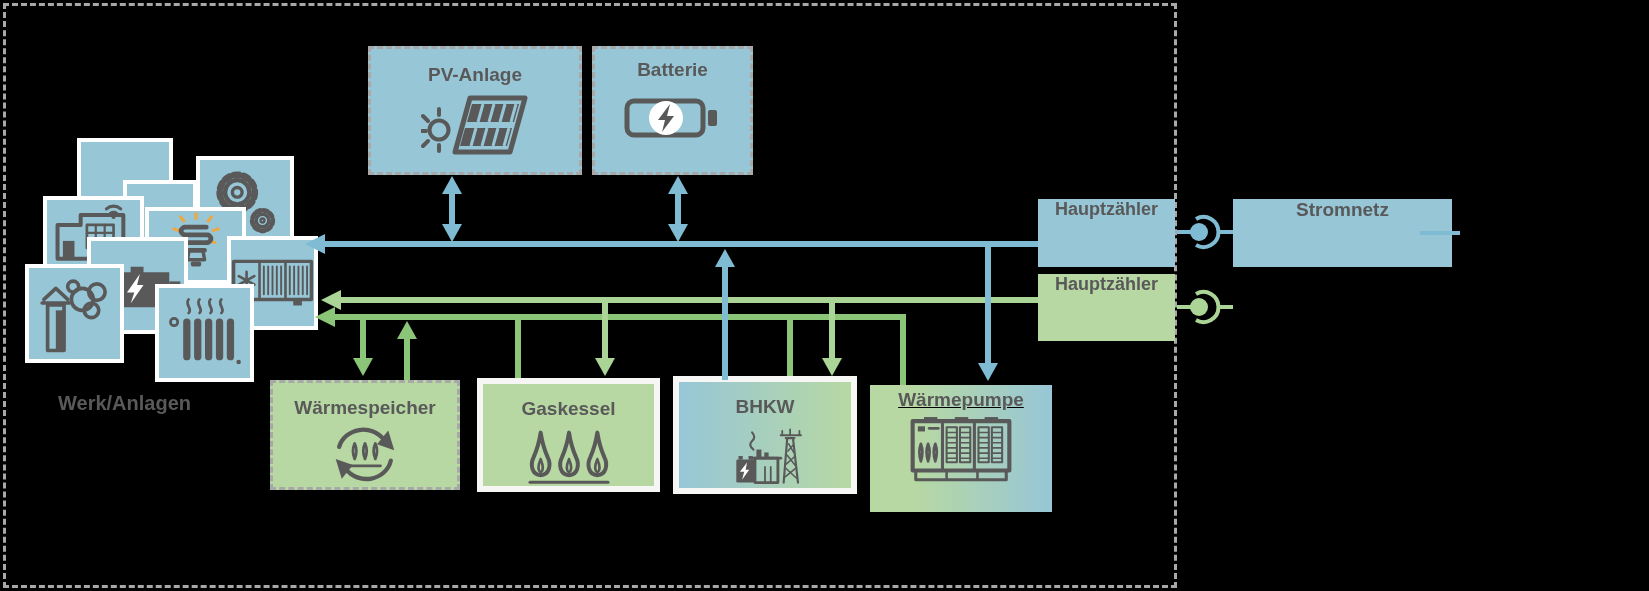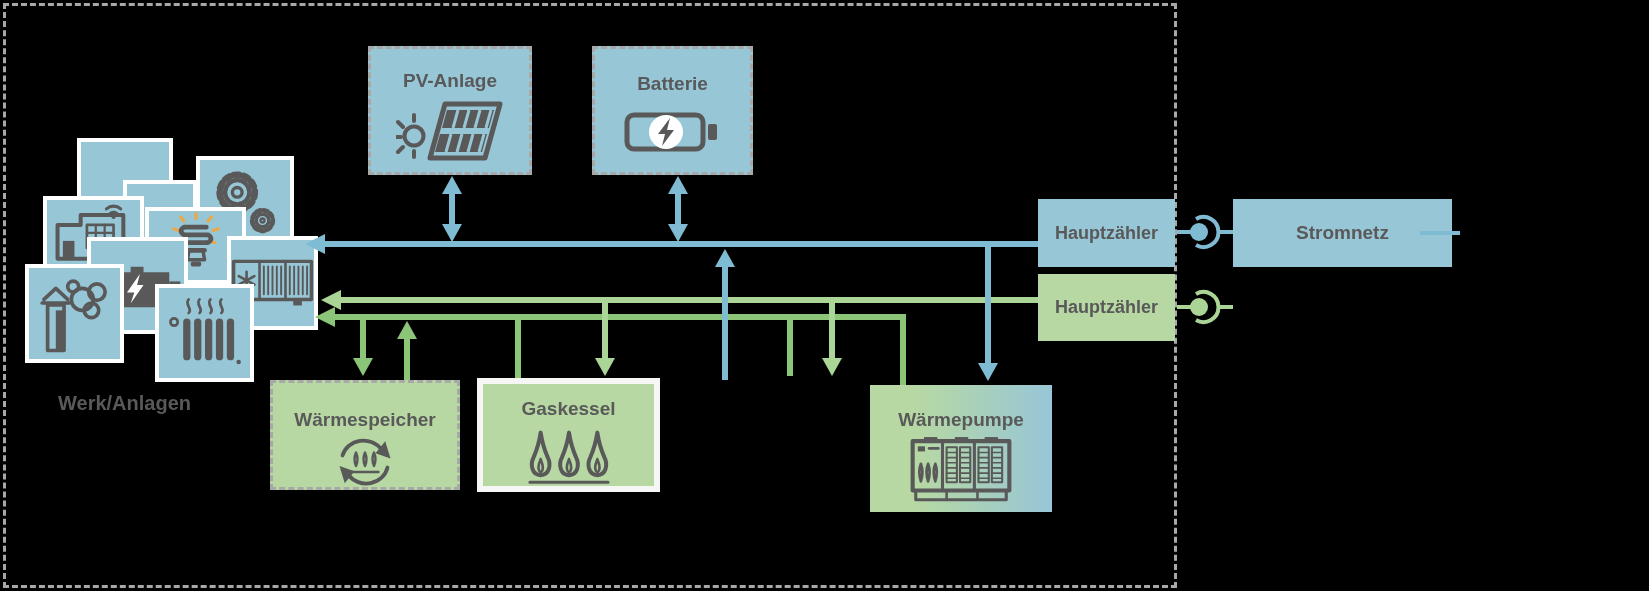--- a/index.html
+++ b/index.html
@@ -13,21 +13,21 @@
   .region{position:absolute;border:3px dashed var(--dashed_border);}
   .box{position:absolute;box-sizing:border-box;display:flex;flex-direction:column;align-items:center;}
   .blue{background:var(--box_blue);}
   .green{background:var(--box_green);}
   .grad-bg{background:linear-gradient(90deg,var(--box_blue),var(--box_green));}
   .grad-gb{background:linear-gradient(90deg,var(--box_green) 25%,var(--box_blue));}
   .dashedb{border:3px dashed var(--dashed_border);}
   .whiteb{border:6px solid #f6f6f4;}
   .lbl{color:var(--text);font-weight:bold;font-size:19px;text-align:center;white-space:nowrap;}
   .lbl-sm{color:var(--text);font-weight:bold;font-size:18px;text-align:center;white-space:nowrap;}
-  .center-v{justify-content:center;}
+  .center-v{}
   .clusterbox{background:var(--box_blue);border:4px solid #fff;position:absolute;box-sizing:border-box;
               display:flex;align-items:center;justify-content:center;}
   #wires{position:absolute;left:0;top:0;pointer-events:none;}
   .ln-e{stroke:var(--electricity_line);stroke-width:6;fill:none;}
   .ln-g{stroke:var(--gas_line);stroke-width:6;fill:none;}
   .ln-h{stroke:var(--heat_line);stroke-width:6;fill:none;}
   .ar-e{fill:var(--electricity_line);stroke:none;}
   .ar-g{fill:var(--gas_line);stroke:none;}
   .ar-h{fill:var(--heat_line);stroke:none;}
   .thin-e{stroke:var(--electricity_line);stroke-width:4;fill:none;}
@@ -121,44 +121,44 @@
       <rect class="icf" x="32" y="28" width="8" height="46" rx="4"></rect>
       <rect class="icf" x="44" y="28" width="8" height="46" rx="4"></rect>
       <rect class="icf" x="56" y="28" width="8" height="46" rx="4"></rect>
       <rect class="icf" x="68" y="28" width="8" height="46" rx="4"></rect>
       <circle class="icf" cx="81" cy="76" r="2.5"></circle>
     </svg>
   </div>
 
   <div class="site-label" style="left:58px;top:392px;width:160px;">Werk/Anlagen</div>
 
-  <div class="box blue dashedb" style="left:368px;top:46px;width:164px;height:129px;padding-top:21px;">
+  <div class="box blue dashedb" style="left:368px;top:46px;width:214px;height:129px;padding-top:15px;">
     <div class="lbl">PV-Anlage</div>
     <svg width="108" height="66" viewBox="0 0 108 66" style="margin-top:4px;">
       <circle class="ic" stroke-width="4" cx="18" cy="40" r="9.5"></circle>
       <path class="ic" stroke-width="4" d="M18,25 V19 M7,31 L2,26 M5,41 H0 M7,51 L2,56 M18,55 V61"></path>
       <polygon class="ic" stroke-width="5" points="34,62 49,8 104,8 89,62"></polygon>
       <path class="icf" d="M51,14 H98 L93,32 H46 Z"></path>
       <path class="icf" d="M44,38 H91 L86,56 H39 Z"></path>
       <path class="pvdiv" d="M62,14 L57,32 M73,14 L68,32 M84,14 L79,32 M95,14 L90,32"></path>
       <path class="pvdiv" d="M55,38 L50,56 M66,38 L61,56 M77,38 L72,56 M88,38 L83,56"></path>
     </svg>
   </div>
 
-  <div class="box blue dashedb" style="left:592px;top:46px;width:161px;height:129px;padding-top:24px;">
+  <div class="box blue dashedb" style="left:592px;top:46px;width:161px;height:129px;padding-top:10px;">
     <div class="lbl">Batterie</div>
     <svg width="100" height="58" viewBox="0 0 100 58" style="margin-top:8px;">
       <rect class="ic" stroke-width="5" x="4" y="12" width="76" height="34" rx="7"></rect>
       <rect class="icf" x="85" y="21" width="9" height="16" rx="2"></rect>
       <circle fill="#ffffff" cx="43" cy="29" r="17"></circle>
       <polygon class="icf" points="47,15 35,31 42,31 39,43 51,27 44,27"></polygon>
     </svg>
   </div>
 
-  <div class="box green dashedb" style="left:270px;top:380px;width:190px;height:110px;padding-top:26px;">
+  <div class="box green dashedb" style="left:270px;top:380px;width:190px;height:110px;padding-top:14px;">
     <div class="lbl">Wärmespeicher</div>
     <svg width="96" height="62" viewBox="0 0 100 72" style="margin-top:2px;">
       <path class="ic" stroke-width="5" d="M20,30 A 29 27 0 0 1 72,22"></path>
       <polygon class="icf" points="84,34 64,27 77,11"></polygon>
       <path class="ic" stroke-width="5" d="M80,46 A 29 27 0 0 1 28,56"></path>
       <polygon class="icf" points="16,44 36,51 23,67"></polygon>
       <path class="ic" stroke-width="3.2" d="M38,44 q-4,-9 0,-18 q4,9 0,18 M50,44 q-4,-9 0,-18 q4,9 0,18 M62,44 q-4,-9 0,-18 q4,9 0,18"></path>
       <path class="ic" stroke-width="3.2" d="M32,52 H68"></path>
     </svg>
   </div>
@@ -169,22 +169,40 @@
       <path class="ic" stroke-width="4.5" d="M20,60 C10,60 8,48 12,40 C16,31 18,25 20,12 C22,25 24,31 28,40 C32,48 30,60 20,60 Z"></path>
       <path class="ic" stroke-width="3" d="M20,42 C23,49 23,55 20,57 C17,55 17,49 20,42"></path>
       <path class="ic" stroke-width="4.5" d="M52,60 C42,60 40,48 44,40 C48,31 50,25 52,12 C54,25 56,31 60,40 C64,48 62,60 52,60 Z"></path>
       <path class="ic" stroke-width="3" d="M52,42 C55,49 55,55 52,57 C49,55 49,49 52,42"></path>
       <path class="ic" stroke-width="4.5" d="M84,60 C74,60 72,48 76,40 C80,31 82,25 84,12 C86,25 88,31 92,40 C96,48 94,60 84,60 Z"></path>
       <path class="ic" stroke-width="3" d="M84,42 C87,49 87,55 84,57 C81,55 81,49 84,42"></path>
       <path class="ic" stroke-width="3.5" d="M8,68 H96"></path>
     </svg>
   </div>
 
-
-  <div class="box grad-gb" style="left:870px;top:385px;width:182px;height:127px;padding-top:24px;">
+  <div class="box grad-bg whiteb" style="left:673px;top:376px;width:184px;height:118px;padding-top:14px;">
+    <div class="lbl">BHKW</div>
+    <svg width="104" height="66" viewBox="0 0 112 92" style="margin-top:0px;">
+      <path class="ic" stroke-width="3" d="M82,90 L87,28 M102,90 L95,28 M85,28 H97 M78,24 H106"></path>
+      <path class="ic" stroke-width="2.5" d="M80,24 V18 M91,24 V16 M104,24 V18"></path>
+      <path class="ic" stroke-width="2.2" d="M84,82 L99,70 M100,84 L85,70 M86,64 L97,54 M98,66 L87,52 M88,46 L95,38 M96,48 L89,36"></path>
+      <rect class="ic" stroke-width="4" x="42" y="56" width="32" height="34"></rect>
+      <path class="ic" stroke-width="2.5" d="M56,68 V88 M64,68 V88"></path>
+      <path class="ic" stroke-width="4" d="M38,56 H78"></path>
+      <rect class="icf" x="44" y="44" width="7" height="12"></rect>
+      <rect class="icf" x="55" y="48" width="6" height="8"></rect>
+      <path class="ic" stroke-width="3" d="M40,44 Q32,38 38,32 Q44,27 38,20"></path>
+      <rect class="icf" x="16" y="58" width="26" height="32" rx="2"></rect>
+      <rect class="icf" x="19" y="53" width="6" height="5"></rect>
+      <rect class="icf" x="33" y="53" width="6" height="5"></rect>
+      <polygon fill="#ffffff" points="31,62 21,75 27,75 24,86 34,72 29,72"></polygon>
+    </svg>
+  </div>
+
+  <div class="box grad-gb" style="left:870px;top:385px;width:182px;height:127px;padding-top:4px;text-decoration:underline;">
     <div class="lbl">Wärmepumpe</div>
     <svg width="104" height="72" viewBox="0 0 100 70" style="margin-top:4px;">
       <rect class="icf" x="14" y="2" width="13" height="4"></rect>
       <rect class="icf" x="44" y="2" width="13" height="4"></rect>
       <rect class="icf" x="73" y="2" width="13" height="4"></rect>
       <rect class="ic" stroke-width="4" x="3" y="6" width="94" height="48"></rect>
       <path class="ic" stroke-width="3" d="M32,6 V54 M63,6 V54"></path>
       <rect class="icf" x="8" y="11" width="7" height="5"></rect>
       <path class="ic" stroke-width="2.5" d="M19,13 H28"></path>
       <path class="ic" stroke-width="2.6" d="M11,45 q-3,-9 0,-17 q3,8 0,17 M18,45 q-3,-9 0,-17 q3,8 0,17 M25,45 q-3,-9 0,-17 q3,8 0,17"></path>

